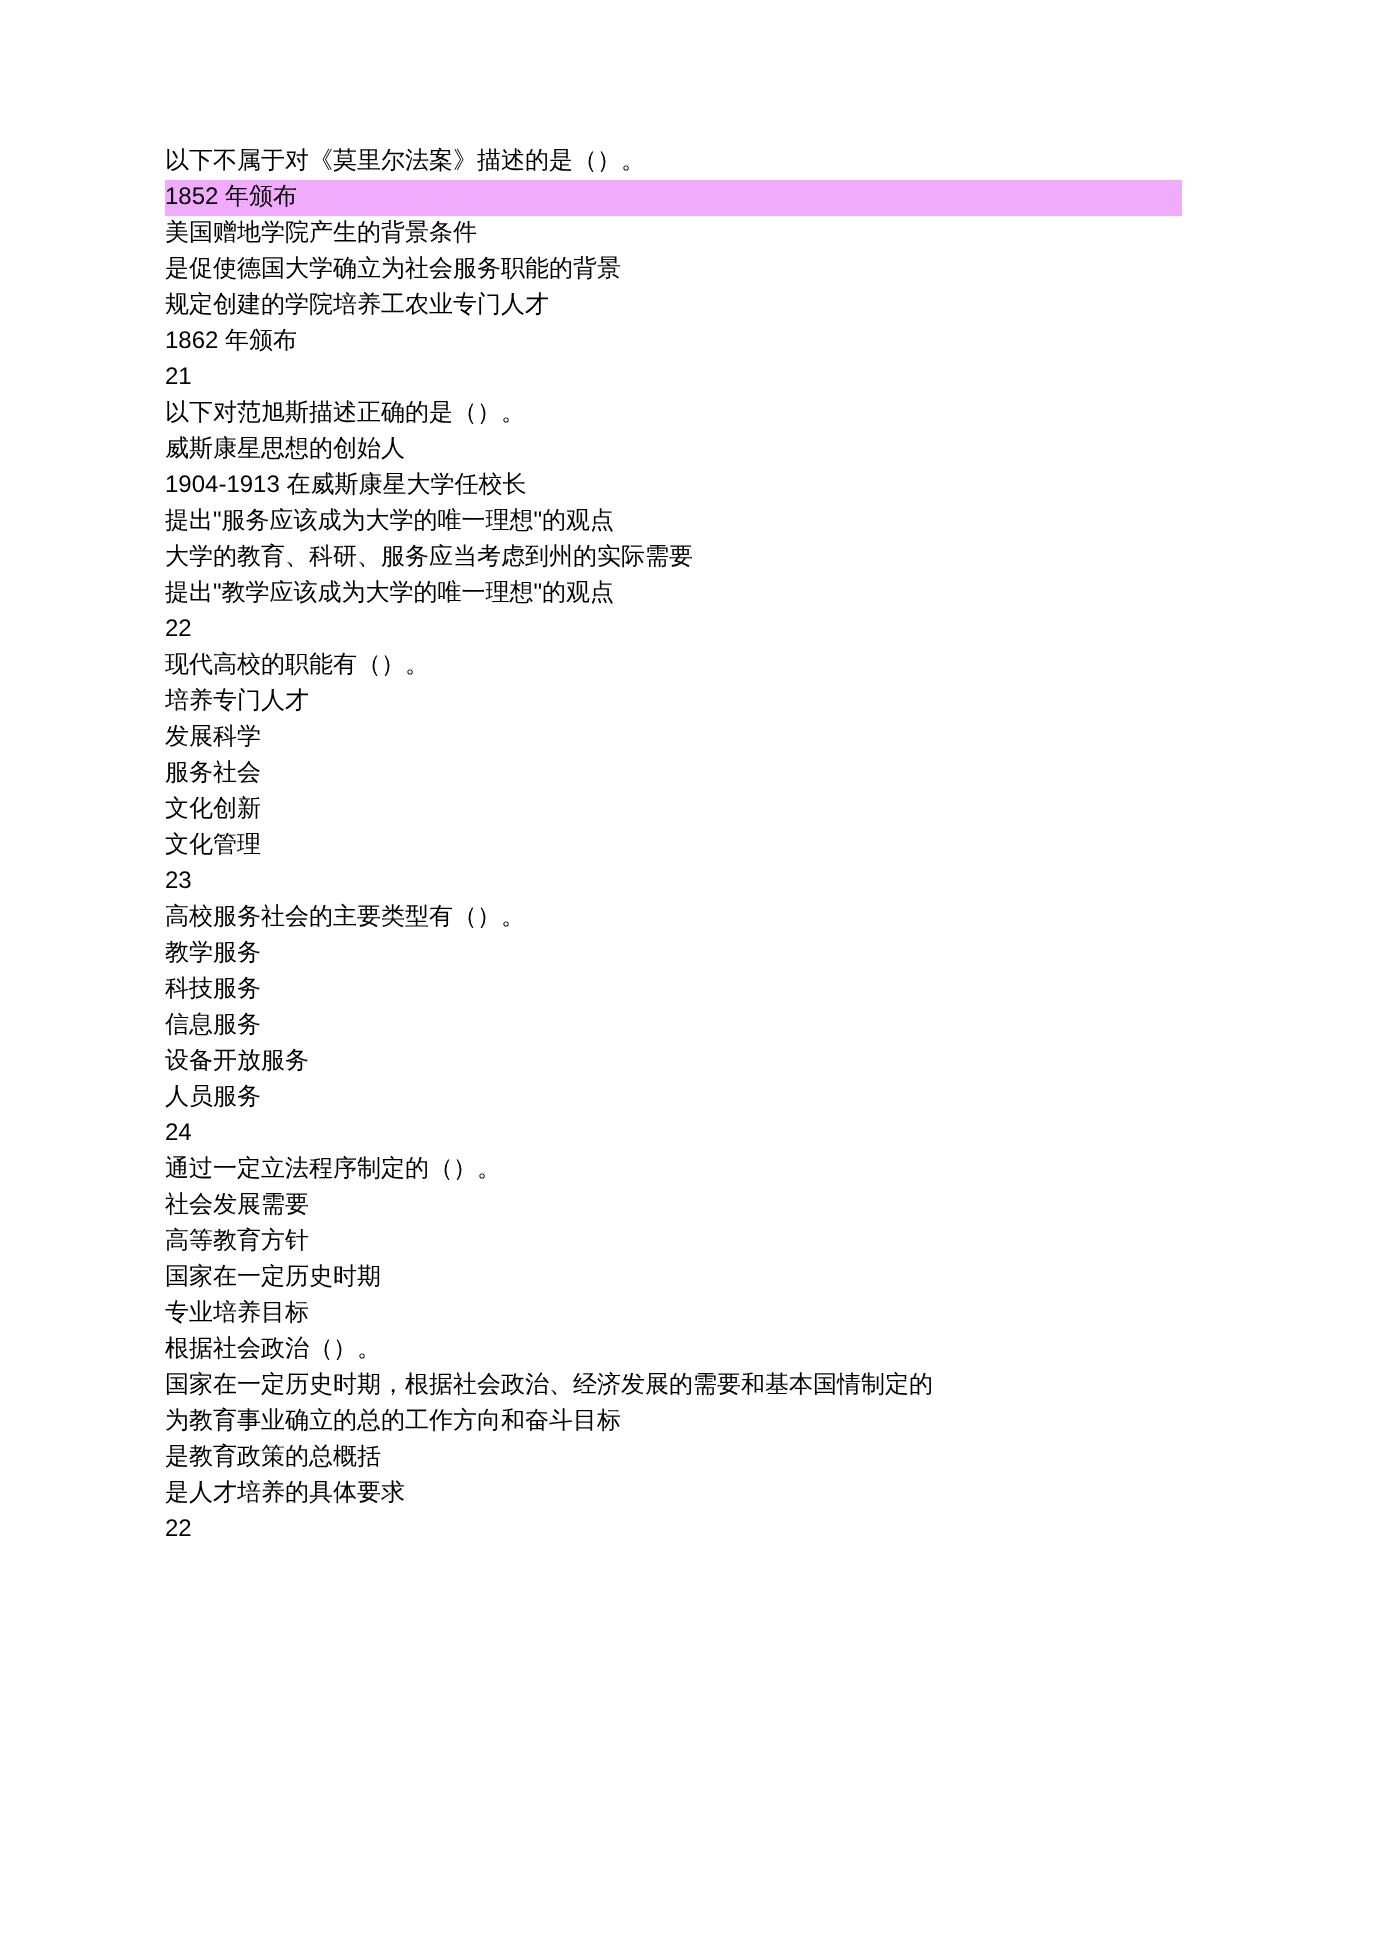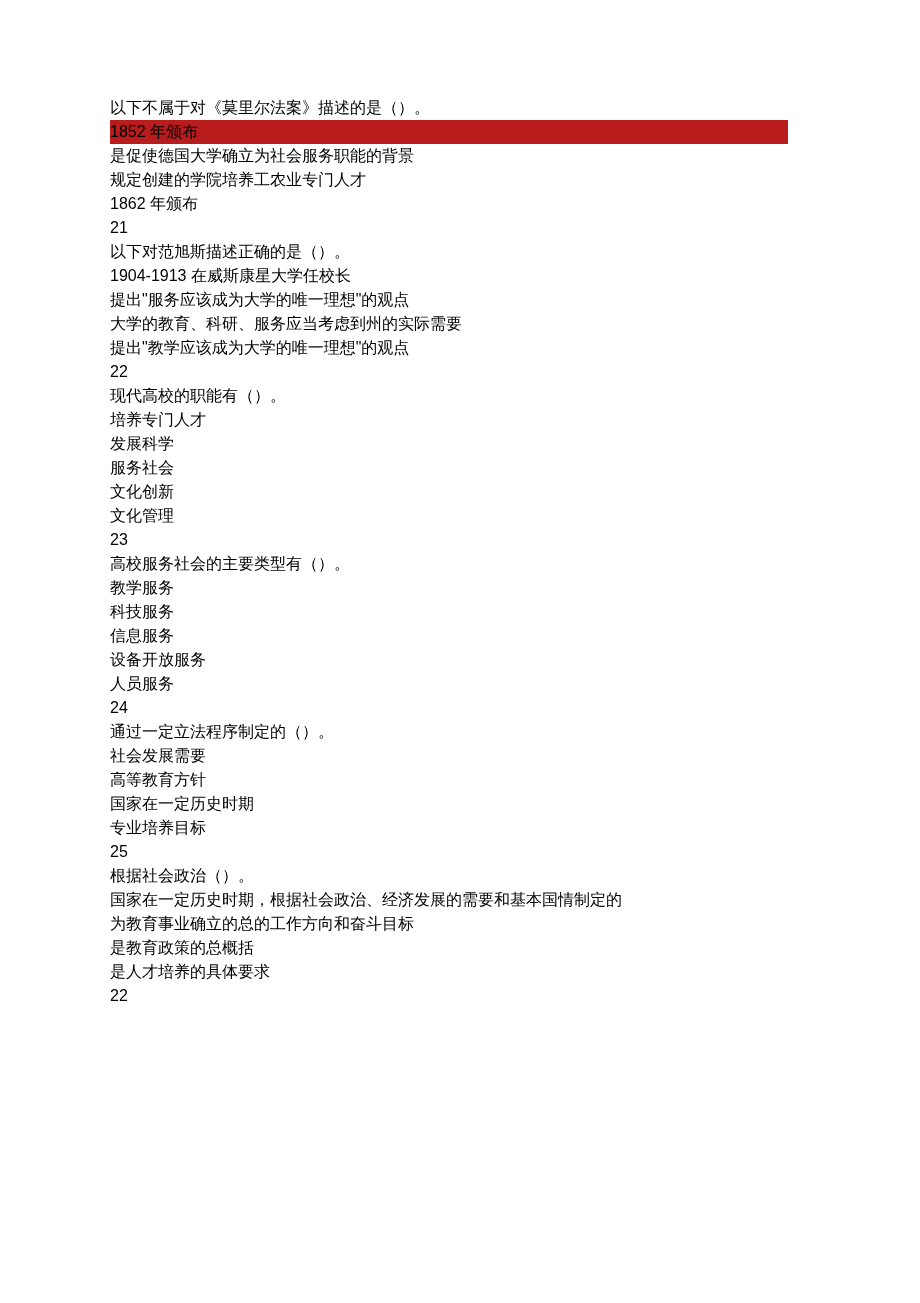--- a/index.html
+++ b/index.html
@@ -1,31 +1,33 @@
 <!DOCTYPE html>
 <html><head>
 <meta charset="utf-8">
 <style>
   body{margin:0;background:#fff;font-family:"Microsoft YaHei","SimSun",sans-serif;font-size:16px;color:#000;line-height:1.5}
   .page{width:898px;min-height:1303px;padding:96px 110px 40px 110px;box-sizing:border-box}
   .line{margin:0}
-  .hl{background:#b91c1c}
+  .hl{background:#f0abfc}
 </style>
 </head>
 <body>
 <div class="page">
 
 <p class="line">以下不属于对《莫里尔法案》描述的是（）。</p>
 <p class="line hl">1852 年颁布</p>
+<p class="line">美国赠地学院产生的背景条件</p>
 <p class="line">是促使德国大学确立为社会服务职能的背景</p>
 <p class="line">规定创建的学院培养工农业专门人才</p>
 <p class="line">1862 年颁布</p>
 
 <p class="line">21</p>
 <p class="line">以下对范旭斯描述正确的是（）。</p>
+<p class="line">威斯康星思想的创始人</p>
 <p class="line">1904-1913 在威斯康星大学任校长</p>
 <p class="line">提出"服务应该成为大学的唯一理想"的观点</p>
 <p class="line">大学的教育、科研、服务应当考虑到州的实际需要</p>
 <p class="line">提出"教学应该成为大学的唯一理想"的观点</p>
 
 <p class="line">22</p>
 <p class="line">现代高校的职能有（）。</p>
 <p class="line">培养专门人才</p>
 <p class="line">发展科学</p>
 <p class="line">服务社会</p>
@@ -40,21 +42,20 @@
 <p class="line">设备开放服务</p>
 <p class="line">人员服务</p>
 
 <p class="line">24</p>
 <p class="line">通过一定立法程序制定的（）。</p>
 <p class="line">社会发展需要</p>
 <p class="line">高等教育方针</p>
 <p class="line">国家在一定历史时期</p>
 <p class="line">专业培养目标</p>
 
-<p class="line">25</p>
 <p class="line">根据社会政治（）。</p>
 <p class="line">国家在一定历史时期，根据社会政治、经济发展的需要和基本国情制定的</p>
 <p class="line">为教育事业确立的总的工作方向和奋斗目标</p>
 <p class="line">是教育政策的总概括</p>
 <p class="line">是人才培养的具体要求</p>
 
 <p class="line">22</p>
 
 </div>
 

